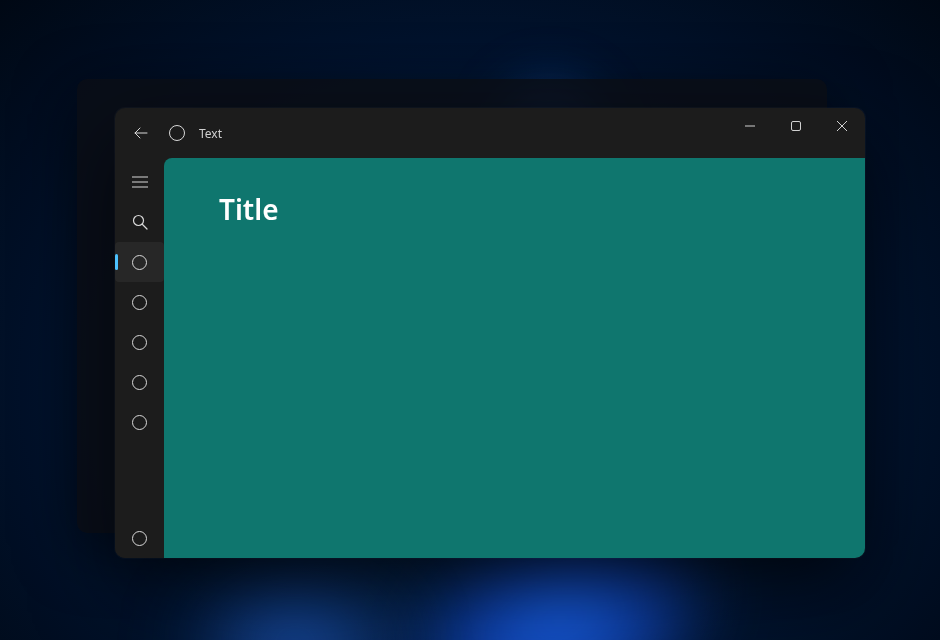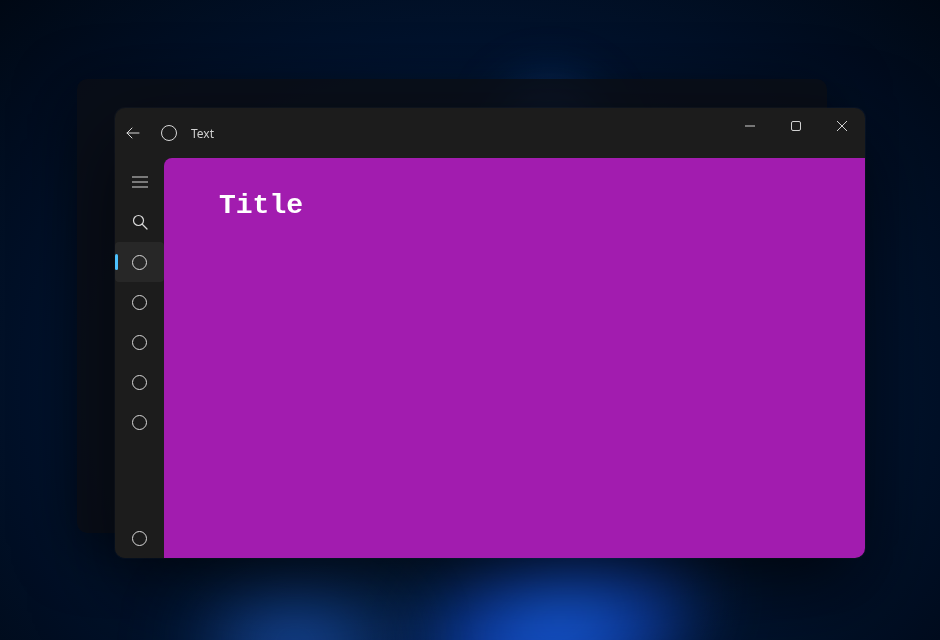--- a/index.html
+++ b/index.html
@@ -68,21 +68,21 @@
       border-radius: 10px;
       box-shadow: 0 30px 80px rgba(0,0,0,0.6), 0 0 0 1px rgba(255,255,255,0.03);
       overflow: hidden;
       display: flex;
       flex-direction: column;
     }
     .titlebar {
       height: 50px;
       display: flex;
       align-items: center;
-      padding-left: 0;
+      padding-left: 8px;
       position: relative;
       flex-shrink: 0;
     }
     .back-arrow-btn {
       width: 36px;
       height: 36px;
       display: flex;
       align-items: center;
       justify-content: center;
       border-radius: 4px;
@@ -156,24 +156,23 @@
       width: 15px;
       height: 15px;
       border: 1.5px solid #d8d8d8;
       border-radius: 50%;
     }
     .sidebar-spacer {
       flex: 1;
     }
     .content {
       flex: 1;
-      background: #a21caf;
+      background: #0f766e;
       border-top-left-radius: 8px;
       padding: 32px 28px 40px 55px;
-      font-family: Liberation Mono, monospace;
     }
     .page-title {
       font-size: 28px;
       font-weight: 600;
       color: #ffffff;
     }
     svg {
       display: block;
     }
   </style>

